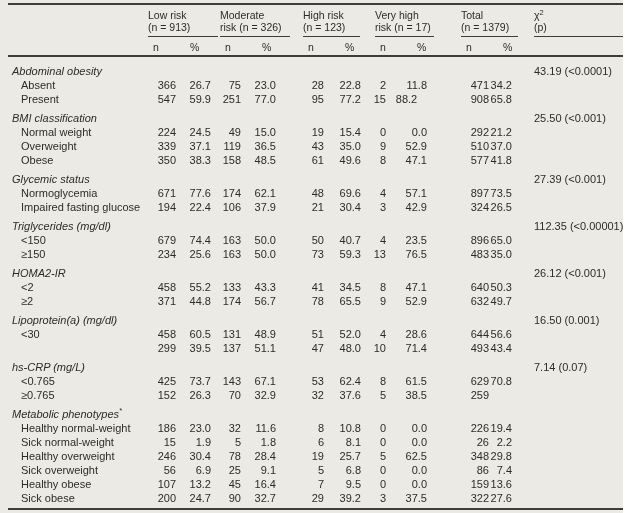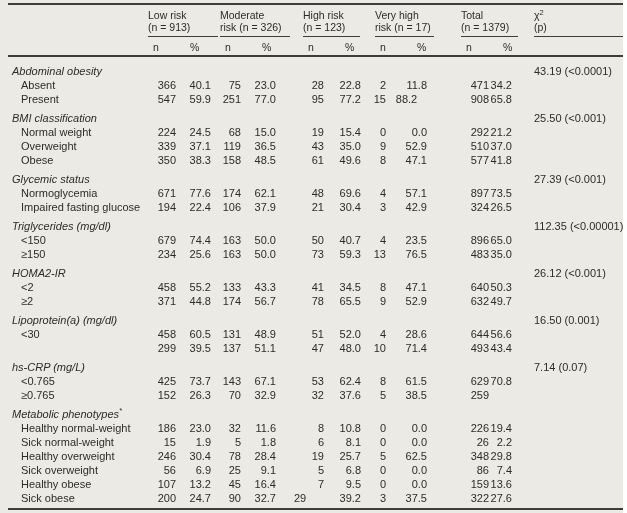--- a/index.html
+++ b/index.html
@@ -100,21 +100,21 @@
     </div>
 
     <div class="tbody">
         <div class="grid-row section-row">
           <div class="cell section-label"><span>Abdominal obesity</span><sup></sup></div>
           <div class="cell chi-cell">43.19 (&lt;0.0001)</div>
         </div>
         <div class="grid-row">
           <div class="cell row-label">Absent</div>
           <div class="cell num" style="grid-column: 2;">366</div>
-          <div class="cell num" style="grid-column: 3;">40.1</div>
+          <div class="cell num" style="grid-column: 3;">26.7</div>
           <div class="cell num" style="grid-column: 4;">75</div>
           <div class="cell num" style="grid-column: 5;">23.0</div>
           <div class="cell num" style="grid-column: 6;">28</div>
           <div class="cell num" style="grid-column: 7;">22.8</div>
           <div class="cell num" style="grid-column: 8;">2</div>
           <div class="cell num" style="grid-column: 9;">11.8</div>
           <div class="cell num" style="grid-column: 10;">471</div>
           <div class="cell num" style="grid-column: 11;">34.2</div>
         </div>
         <div class="grid-row">
@@ -131,21 +131,21 @@
           <div class="cell num" style="grid-column: 11;">65.8</div>
         </div>
         <div class="grid-row section-row">
           <div class="cell section-label"><span>BMI classification</span><sup></sup></div>
           <div class="cell chi-cell">25.50 (&lt;0.001)</div>
         </div>
         <div class="grid-row">
           <div class="cell row-label">Normal weight</div>
           <div class="cell num" style="grid-column: 2;">224</div>
           <div class="cell num" style="grid-column: 3;">24.5</div>
-          <div class="cell num" style="grid-column: 4;">68</div>
+          <div class="cell num" style="grid-column: 4;">49</div>
           <div class="cell num" style="grid-column: 5;">15.0</div>
           <div class="cell num" style="grid-column: 6;">19</div>
           <div class="cell num" style="grid-column: 7;">15.4</div>
           <div class="cell num" style="grid-column: 8;">0</div>
           <div class="cell num" style="grid-column: 9;">0.0</div>
           <div class="cell num" style="grid-column: 10;">292</div>
           <div class="cell num" style="grid-column: 11;">21.2</div>
         </div>
         <div class="grid-row">
           <div class="cell row-label">Overweight</div>
@@ -389,21 +389,21 @@
           <div class="cell num" style="grid-column: 9;">0.0</div>
           <div class="cell num" style="grid-column: 10;">159</div>
           <div class="cell num" style="grid-column: 11;">13.6</div>
         </div>
         <div class="grid-row">
           <div class="cell row-label">Sick obese</div>
           <div class="cell num" style="grid-column: 2;">200</div>
           <div class="cell num" style="grid-column: 3;">24.7</div>
           <div class="cell num" style="grid-column: 4;">90</div>
           <div class="cell num" style="grid-column: 5;">32.7</div>
-          <div class="cell num" style="grid-column: 6; text-align: center;">29</div>
+          <div class="cell num" style="grid-column: 6;">29</div>
           <div class="cell num" style="grid-column: 7;">39.2</div>
           <div class="cell num" style="grid-column: 8;">3</div>
           <div class="cell num" style="grid-column: 9;">37.5</div>
           <div class="cell num" style="grid-column: 10;">322</div>
           <div class="cell num" style="grid-column: 11;">27.6</div>
         </div>
       </div>
 
   </div>
 </div>

